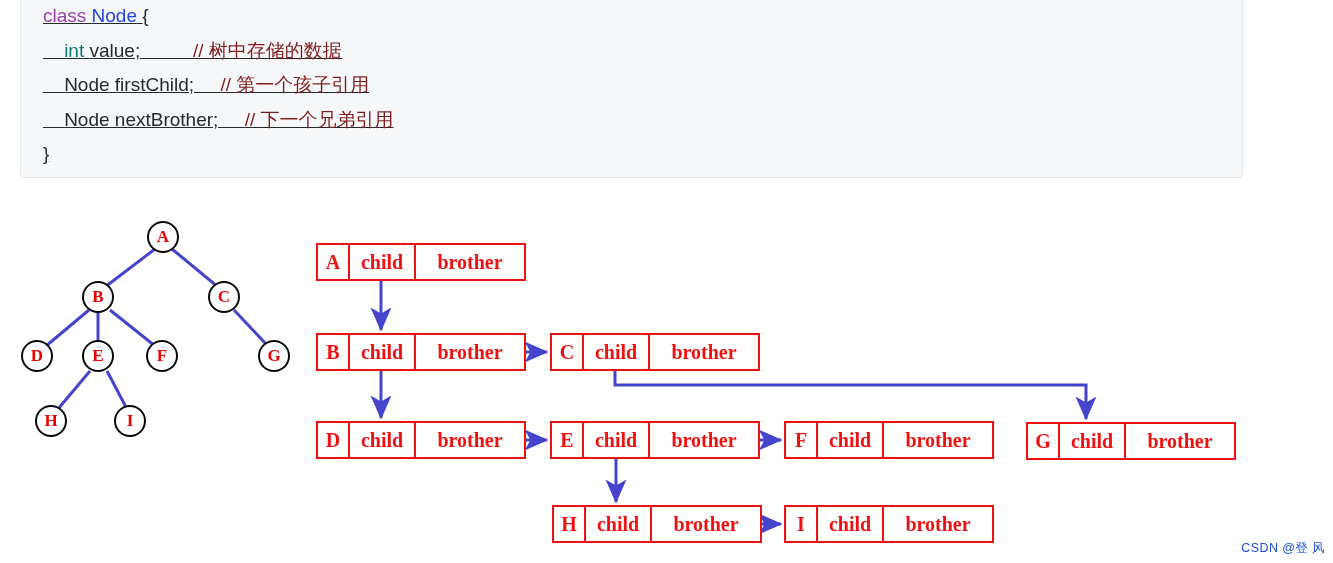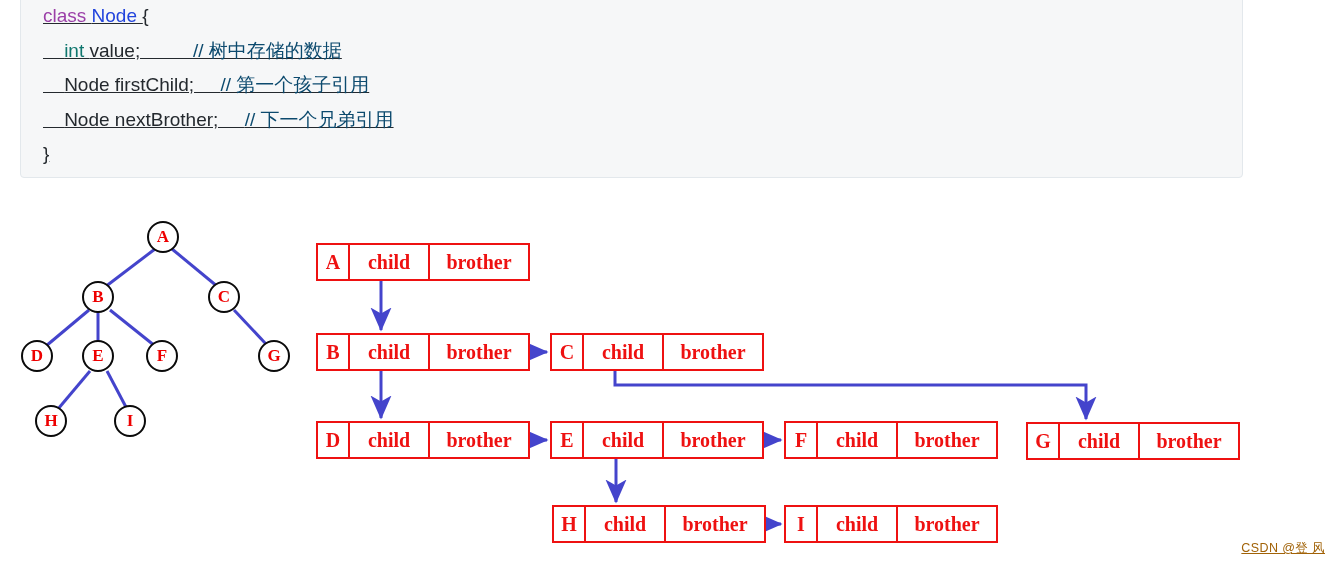--- a/index.html
+++ b/index.html
@@ -34,21 +34,21 @@
     line-height: 34.5px;
     color: #24292e;
     padding-left: 22px;
     white-space: pre;
     text-decoration: underline;
   }
   .code-line { white-space: pre; }
   .tok-kw   { color: #9b3fa8; }
   .tok-type { color: #2244dd; }
   .tok-prim { color: #0f766e; }
-  .tok-com  { color: #0c4a6e; margin-top: 24px; }
+  .tok-com  { color: #7f1d1d; margin-top: 24px; }
   .tok-pl   { color: #24292e; }
 
   
   #diagram {
     position: absolute;
     left: 0;
     top: 0;
     width: 1333px;
     height: 563px;
     pointer-events: none;
@@ -88,37 +88,36 @@
     font-weight: bold;
     font-size: 20px;
     font-family: "Liberation Serif", "DejaVu Serif", serif;
     box-sizing: border-box;
   }
   .ll-cell.val {
     width: 32px;
     border-right: 2.5px solid #ee1111;
   }
   .ll-cell.child {
-    width: 80px;
+    width: 66px;
     border-right: 2.5px solid #ee1111;
   }
   .ll-cell.brother {
-    width: 98px;
+    width: 108px;
   }
 
   
   #watermark {
     position: absolute;
     right: 8px;
     bottom: 6px;
-    color: #a16207;
+    color: #1d4ed8;
     font-size: 12.5px;
     font-family: "Liberation Sans", "DejaVu Sans", sans-serif;
     letter-spacing: 0.4px;
-    text-decoration: underline;
   }
 </style>
 </head>
 <body>
 
 <div id="code-block">
   <div id="code-lines"><div class="code-line"><span class="tok-kw">class </span><span class="tok-type">Node </span><span class="tok-pl">{</span></div><div class="code-line"><span class="tok-pl">    </span><span class="tok-prim">int </span><span class="tok-pl">value;          </span><span class="tok-com">// 树中存储的数据</span></div><div class="code-line"><span class="tok-pl">    </span><span class="tok-pl">Node firstChild;     </span><span class="tok-com">// 第一个孩子引用</span></div><div class="code-line"><span class="tok-pl">    </span><span class="tok-pl">Node nextBrother;     </span><span class="tok-com">// 下一个兄弟引用</span></div><div class="code-line"><span class="tok-pl">}</span></div></div>
 </div>
 
 <svg id="diagram" viewBox="0 0 1333 563" width="1333" height="563">

